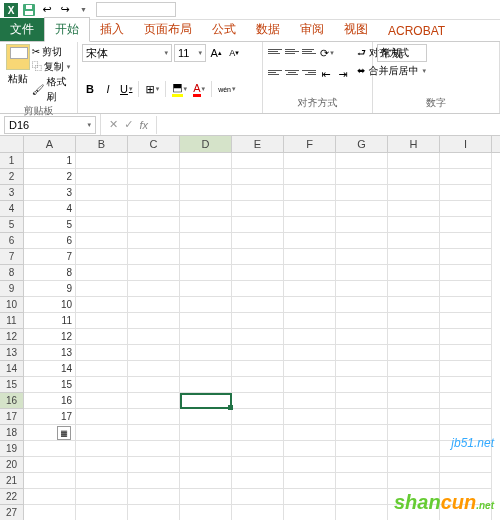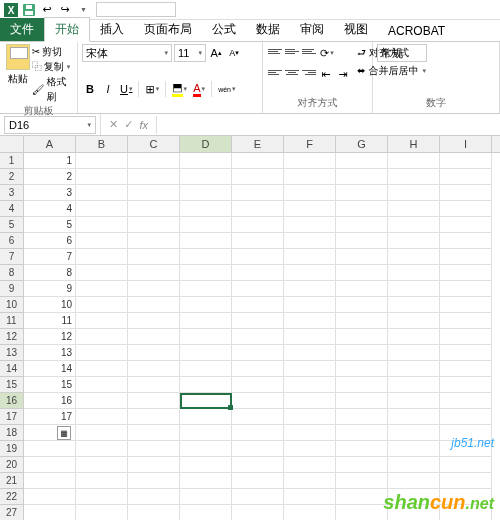--- a/index.html
+++ b/index.html
@@ -1,21 +1,21 @@
 <!DOCTYPE html>
 <html><head>
 <meta charset="utf-8">
 <style>
 *{box-sizing:border-box;margin:0;padding:0;font-family:"Microsoft YaHei",SimSun,sans-serif}
 body{width:500px;height:522px;background:#fff;overflow:hidden;position:relative;font-size:11px}
 .titlebar{height:20px;background:#fff;border-bottom:1px solid #ddd;display:flex;align-items:center;padding:0 2px}
 .titlebar .ic{width:16px;height:16px;display:flex;align-items:center;justify-content:center;margin:0 1px}
 .qat-input{width:80px;height:15px;border:1px solid #ccc;font-size:10px;padding:0 2px;margin-left:4px}
 .tabs{height:22px;background:#fff;display:flex;align-items:flex-end;border-bottom:1px solid #ccc}
-.tab{padding:3px 10px;font-size:12px;cursor:pointer;color:#000000}
+.tab{padding:3px 10px;font-size:12px;cursor:pointer;color:#c2410c}
 .tab.file{background:#217346;color:#fff}
 .tab.active{background:#fff;border:1px solid #ccc;border-bottom:1px solid #fff;margin-bottom:-1px;color:#217346}
 .ribbon{height:72px;background:#fff;display:flex;border-bottom:1px solid #ccc}
 .group{border-right:1px solid #ddd;padding:2px 4px;display:flex;flex-direction:column;justify-content:space-between;position:relative}
 .group-label{font-size:10px;text-align:center;color:#666;padding-bottom:1px}
 .clipboard{width:78px}
 .clip-top{display:flex}
 .paste-big{width:30px;text-align:center;font-size:10px}
 .paste-ic{width:24px;height:26px;background:#f8d775;border:1px solid #cc9;margin:0 auto 2px;position:relative}
 .paste-ic:after{content:"";position:absolute;top:2px;left:3px;width:16px;height:10px;background:#fff;border:1px solid #aaa}
@@ -542,14 +542,14 @@
         <div class="cell"></div>
         <div class="cell"></div>
         <div class="cell"></div>
       </div>
     </div>
   <div class="autofill-tag" style="left:57px;top:290px">▦</div>
 </div>
 
 <div class="watermark1">jb51.net</div>
 <div class="watermark2">
-  <span class="g">shan</span><span class="o">cun</span><span class="g" style="font-size:16px">.net</span>
+  <span class="g">shan</span><span class="o">cun</span><span class="g" style="font-size:10px">.net</span>
 </div>
 
 </body></html>

